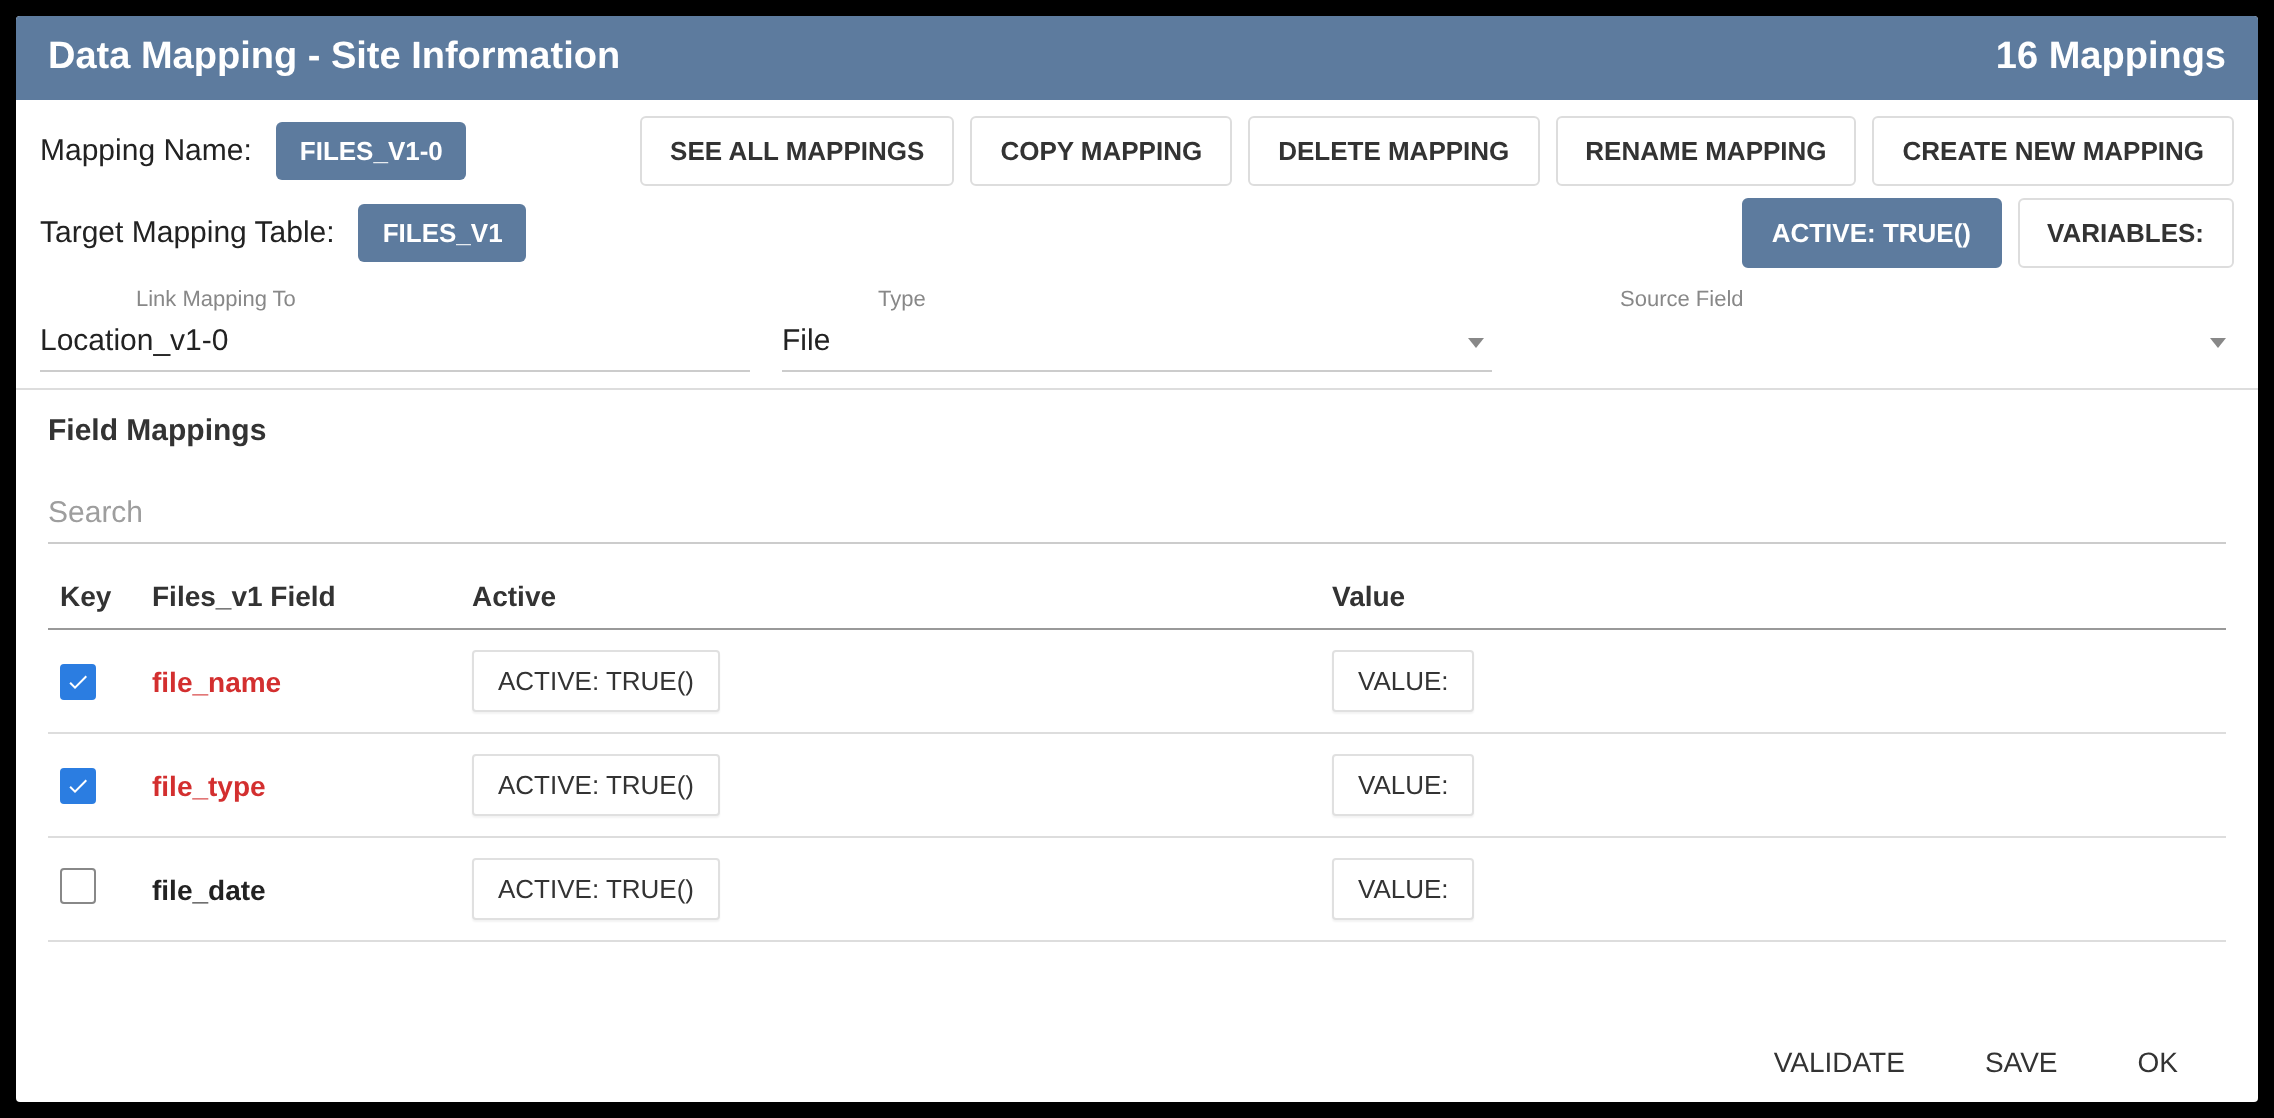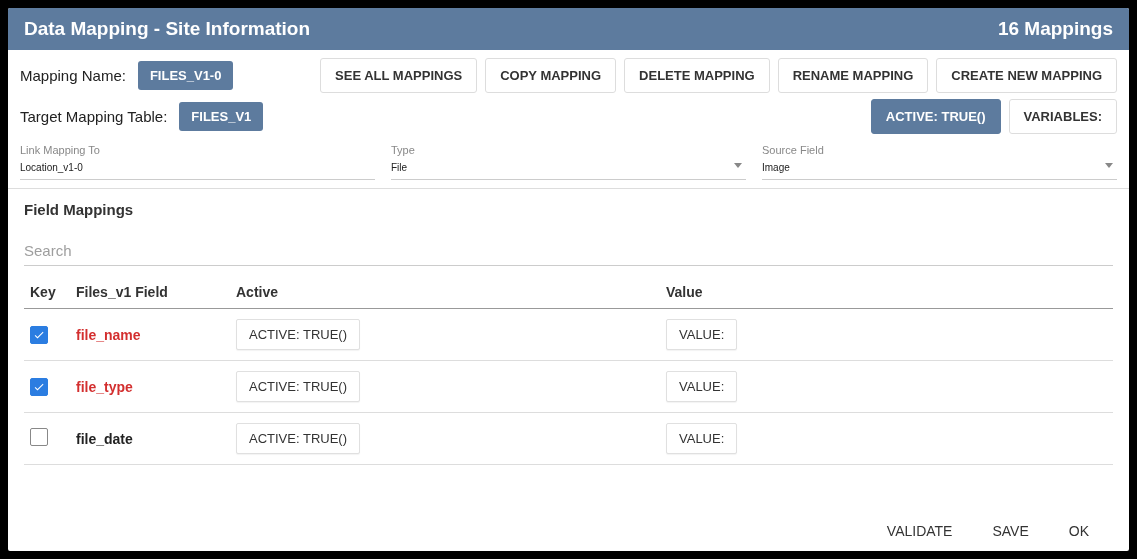--- a/index.html
+++ b/index.html
@@ -63,23 +63,23 @@
     background: #5d7b9e;
     color: #fff;
     border-color: #5d7b9e;
   }
   .fields-row {
     display: flex;
     gap: 16px;
     padding: 6px 12px 8px 12px;
   }
   .field { flex: 1; display: flex; flex-direction: column; position: relative; }
-  .field .flabel { font-size: 11px; color: #888; margin-bottom: 2px; }
+  .field .flabel { font-size: 11px; color: #888; margin-bottom: 2px; margin-left: 48px; }
   .field .fvalue {
-    font-size: 10px;
+    font-size: 15px;
     color: #222;
     border: none;
     border-bottom: 1px solid #ccc;
     padding: 4px 0 6px 0;
     background: transparent;
     outline: none;
     width: 100%;
   }
   .field.has-caret::after {
     content: "";
@@ -205,21 +205,20 @@
     <div class="field">
       <span class="flabel">Link Mapping To</span>
       <input class="fvalue" value="Location_v1-0" style="">
     </div>
     <div class="field has-caret">
       <span class="flabel">Type</span>
       <input class="fvalue" readonly="" value="File" style="">
     </div>
     <div class="field has-caret">
       <span class="flabel">Source Field</span>
-      <input class="fvalue" readonly="" value="Image" style="">
     </div>
   </div>
 
   <div class="grey-line"></div>
 
   <div class="section-title">Field Mappings</div>
 
   <div class="search-wrap">
     <input class="search-input" placeholder="Search" style="">
   </div>

